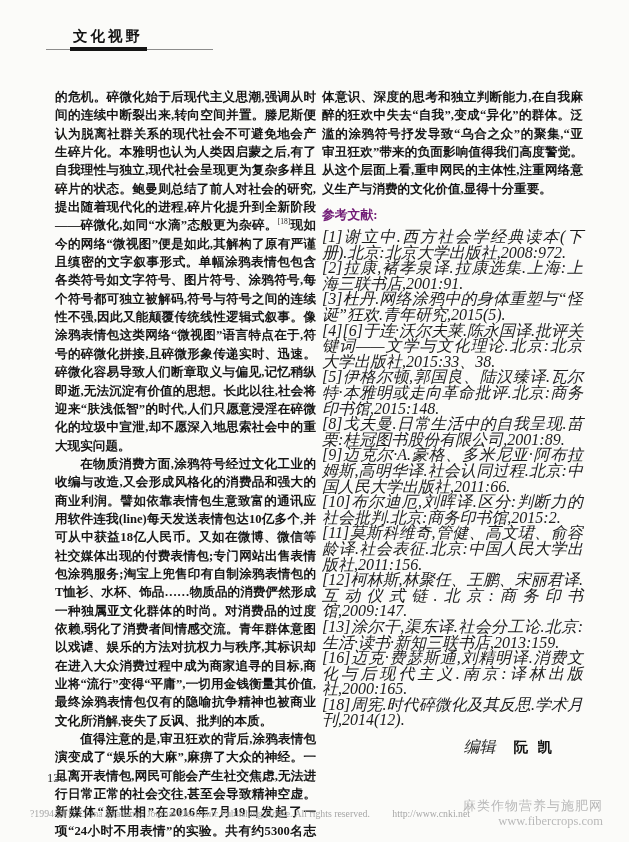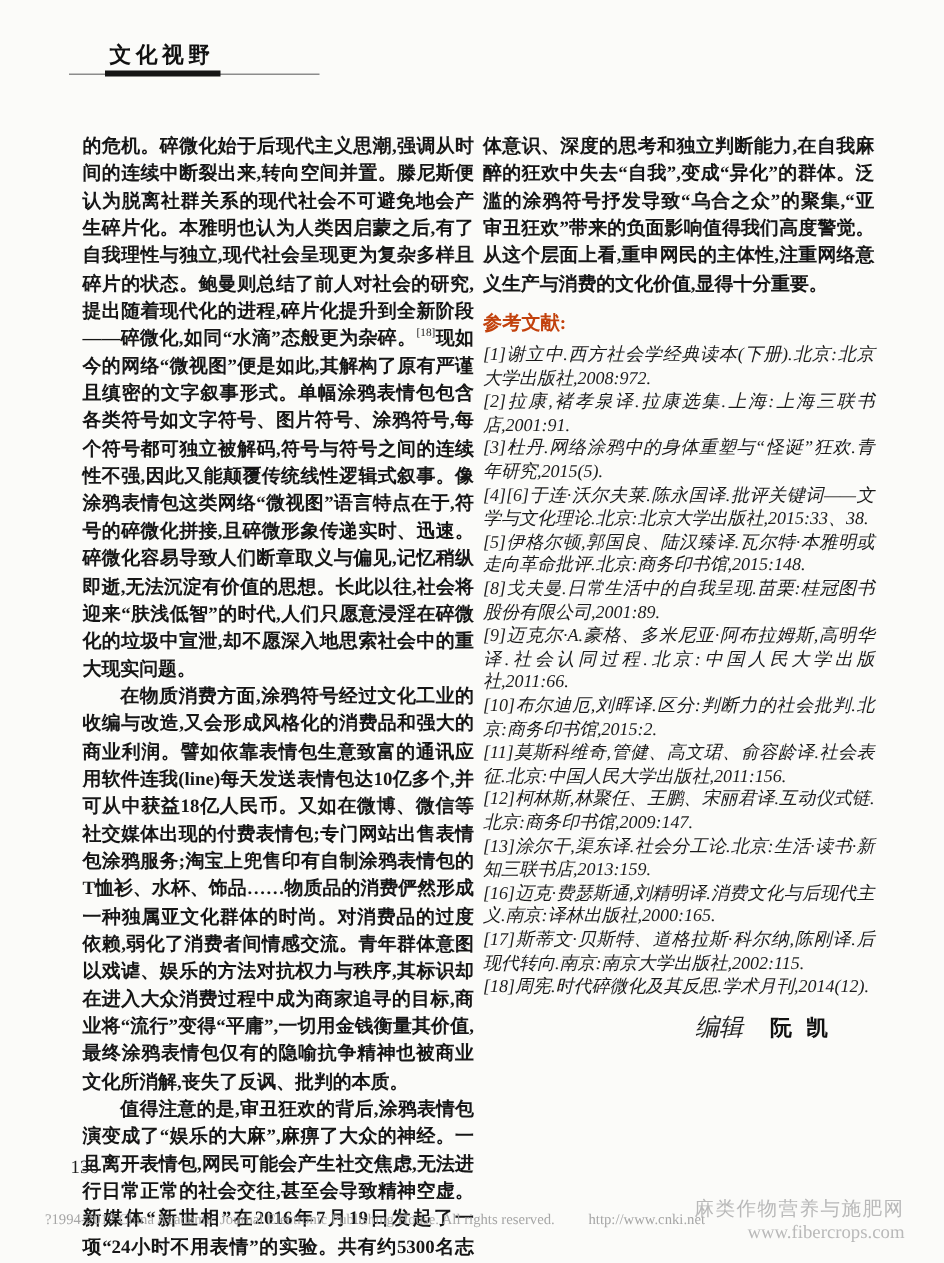--- a/index.html
+++ b/index.html
@@ -15,22 +15,22 @@
   
   .col{position:absolute;top:88px;width:261px;}
   .col-left{left:55px;}
   .col-right{left:322px;}
   p.body{margin:0;font-size:12.6px;line-height:18.35px;text-align:justify;
         color:#161616;font-weight:600;}
   p.indent{text-indent:2em;}
   sup.cite{font-size:7.5px;font-weight:400;vertical-align:super;line-height:0;}
 
   
-  .refs-heading{margin:9px 0 5px;font-size:12.8px;font-weight:bold;color:#c2410c;}
-  .ref{font-size:12px;line-height:15.6px;font-style:italic;text-align:justify;
+  .refs-heading{margin:9px 0 5px;font-size:12.8px;font-weight:bold;color:#701a75;}
+  .ref{font-size:16px;line-height:15.6px;font-style:italic;text-align:justify;
         color:#1a1a1a;font-weight:500;}
 
   .editor-line{margin-top:9px;text-align:right;padding-right:28px;white-space:nowrap;}
   .ed-label{font-size:16px;font-style:italic;color:#222;margin-right:14px;}
   .ed-name{font-size:14.5px;font-weight:bold;letter-spacing:3px;color:#111;}
 
   
   .page-number{position:absolute;left:47px;top:771px;font-size:12.5px;color:#1d1d1d;}
   .copyright{position:absolute;left:30px;top:808px;font-size:9.8px;color:#a6a6a6;white-space:nowrap;
         font-family:"Liberation Serif","DejaVu Serif",serif;}
@@ -63,21 +63,20 @@
         <div class="ref">[3]杜丹.网络涂鸦中的身体重塑与“怪诞”狂欢.青年研究,2015(5).</div>
         <div class="ref">[4][6]于连·沃尔夫莱.陈永国译.批评关键词——文学与文化理论.北京:北京大学出版社,2015:33、38.</div>
         <div class="ref">[5]伊格尔顿,郭国良、陆汉臻译.瓦尔特·本雅明或走向革命批评.北京:商务印书馆,2015:148.</div>
         <div class="ref">[8]戈夫曼.日常生活中的自我呈现.苗栗:桂冠图书股份有限公司,2001:89.</div>
         <div class="ref">[9]迈克尔·A.豪格、多米尼亚·阿布拉姆斯,高明华译.社会认同过程.北京:中国人民大学出版社,2011:66.</div>
         <div class="ref">[10]布尔迪厄,刘晖译.区分:判断力的社会批判.北京:商务印书馆,2015:2.</div>
         <div class="ref">[11]莫斯科维奇,管健、高文珺、俞容龄译.社会表征.北京:中国人民大学出版社,2011:156.</div>
         <div class="ref">[12]柯林斯,林聚任、王鹏、宋丽君译.互动仪式链.北京:商务印书馆,2009:147.</div>
         <div class="ref">[13]涂尔干,渠东译.社会分工论.北京:生活·读书·新知三联书店,2013:159.</div>
         <div class="ref">[16]迈克·费瑟斯通,刘精明译.消费文化与后现代主义.南京:译林出版社,2000:165.</div>
-        <div class="ref">[17]斯蒂文·贝斯特、道格拉斯·科尔纳,陈刚译.后现代转向.南京:南京大学出版社,2002:115.</div>
         <div class="ref">[18]周宪.时代碎微化及其反思.学术月刊,2014(12).</div>
       </div>
     <div class="editor-line">
       <span class="ed-label">编辑</span>
       <span class="ed-name">阮  凯</span>
     </div>
   </section>
 
   <div class="page-number">136</div>
 

